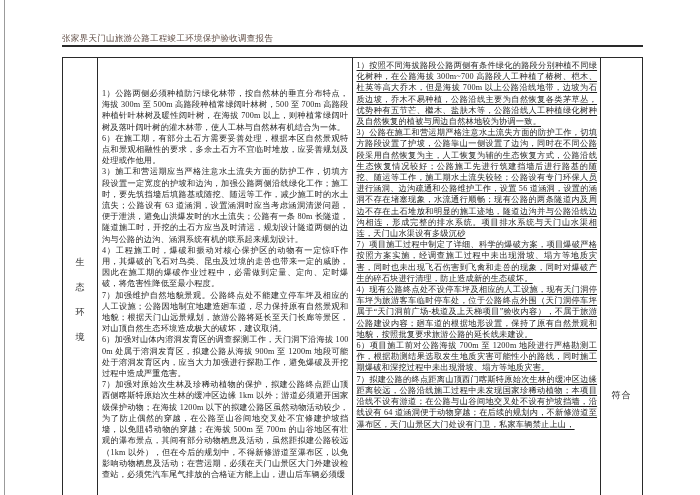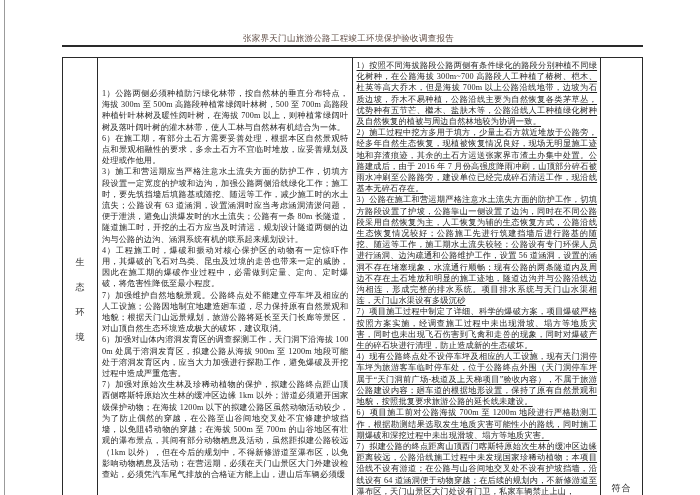--- a/index.html
+++ b/index.html
@@ -3,40 +3,40 @@
 <meta charset="utf-8">
 <style>
   html,body{margin:0;padding:0;}
   .page{
     position:relative;width:700px;height:495px;background:#ffffff;overflow:hidden;
     font-family:"Liberation Serif","DejaVu Serif",serif;color:#1f1f1f;
   }
   .scan-edge{position:absolute;left:4px;top:0;bottom:0;width:1px;background:#9b9b9b;}
   .page-header{
     position:absolute;left:62px;top:31px;width:581px;height:16px;box-sizing:border-box;
-    border-bottom:2px solid #2a2a2a;text-align:center;padding-right:8px;
+    border-bottom:2px solid #2a2a2a;text-align:left;padding-right:8px;
     font-size:8.5px;letter-spacing:0.3px;color:#5f4c44;line-height:14px;white-space:nowrap;
   }
   .doc-table{
     position:absolute;left:62px;top:57px;width:581px;height:438px;box-sizing:border-box;
     border:1px solid #2a2a2a;border-bottom:none;display:flex;background:#fff;
   }
   .col{box-sizing:border-box;height:100%;overflow:hidden;}
   .col-rowlabel{
     width:35px;border-right:1px solid #2a2a2a;display:flex;flex-direction:column;
     align-items:center;padding-top:198px;gap:12px;font-size:9px;color:#2a2a2a;
   }
   .col-req{
     width:255px;border-right:1px solid #2a2a2a;padding:30px 3px 8px 4px;
   }
   .col-find{
     width:249px;border-right:1px solid #2a2a2a;padding:2px 3px 0 4px;
   }
   .col-result{
-    width:41px;display:flex;justify-content:center;align-items:flex-end;
+    width:41px;display:flex;justify-content:center;align-items:center;
     padding-top:238px;font-size:9px;letter-spacing:1px;color:#2a2a2a;
   }
   .coltext p{
     margin:0;font-size:8.2px;line-height:11.2px;letter-spacing:0.2px;
     text-align:justify;word-break:break-all;color:#1f1f1f;
   }
   .col-find p{
     text-decoration:underline;
     text-decoration-thickness:0.8px;
     text-underline-offset:1.5px;
@@ -65,21 +65,20 @@
       <p>6）在施工期，有部分土石方需要妥善处理，根据本区自然景观特点和景观相融性的要求，多余土石方不宜临时堆放，应妥善规划及处理或作他用。</p>
       <p>3）施工和营运期应当严格注意水土流失方面的防护工作，切填方段设置一定宽度的护坡和边沟，加强公路两侧沿线绿化工作；施工时，要先筑挡墙后填路基或随挖、随运等工作，减少施工时的水土流失；公路设有 63 道涵洞，设置涵洞时应当考虑涵洞清淤问题，便于泄洪，避免山洪爆发时的水土流失；公路有一条 80m 长隧道，隧道施工时，开挖的土石方应当及时清运，规划设计隧道两侧的边沟与公路的边沟、涵洞系统有机的联系起来规划设计。</p>
       <p>4）工程施工时，爆破和振动对核心保护区的动物有一定惊吓作用，其爆破的飞石对鸟类、昆虫及过境的走兽也带来一定的威胁，因此在施工期的爆破作业过程中，必需做到定量、定向、定时爆破，将危害性降低至最小程度。</p>
       <p>7）加强维护自然地貌景观。公路终点处不能建立停车坪及相应的人工设施；公路因地制宜地建造廻车道，尽力保持原有自然景观和地貌；根据天门山远景规划，旅游公路将延长至天门长廊等景区，对山顶自然生态环境造成极大的破坏，建议取消。</p>
       <p>6）加强对山体内溶洞发育区的调查探测工作，天门洞下沿海拔 1000m 处属于溶洞发育区，拟建公路从海拔 900m 至 1200m 地段可能处于溶洞发育区内，应当大力加强进行探勘工作，避免爆破及开挖过程中造成严重危害。</p>
       <p>7）加强对原始次生林及珍稀动植物的保护，拟建公路终点距山顶西侧喀斯特原始次生林的缓冲区边缘 1km 以外；游道必须避开国家级保护动物；在海拔 1200m 以下的拟建公路区虽然动物活动较少，为了防止偶然的穿越，在公路至山谷间地交叉处不宜修建护坡挡墙，以免阻碍动物的穿越；在海拔 500m 至 700m 的山谷地区有壮观的瀑布景点，其间有部分动物栖息及活动，虽然距拟建公路较远（1km 以外），但在今后的规划中，不得新修游道至瀑布区，以免影响动物栖息及活动；在营运期，必须在天门山景区大门外建设检查站，必须凭汽车尾气排放的合格证方能上山，进山后车辆必须缓</p>
     </div>
 
     <div class="col col-find coltext">
       <p>1）按照不同海拔路段公路两侧有条件绿化的路段分别种植不同绿化树种，在公路海拔 300m~700 高路段人工种植了椿树、桤木、杜英等高大乔木，但是海拔 700m 以上公路沿线地带，边坡为石质边坡，乔木不易种植，公路沿线主要为自然恢复各类茅草丛，优势种有五节芒、檵木、盐肤木等，公路沿线人工种植绿化树种及自然恢复的植被与周边自然林地较为协调一致。</p>
-      <p>2）施工过程中挖方多用于填方，少量土石方就近堆放于公路旁，经多年自然生态恢复，现植被恢复情况良好，现场无明显施工迹地和弃渣痕迹，其余的土石方运送张家界市渣土办集中处置。公路建成后，由于 2016 年 7 月份高强度降雨冲刷，山顶部分碎石被雨水冲刷至公路路旁，建设单位已经完成碎石清运工作，现沿线基本无碎石存在。</p>
       <p>3）公路在施工和营运期严格注意水土流失方面的防护工作，切填方路段设置了护坡，公路靠山一侧设置了边沟，同时在不同公路段采用自然恢复为主，人工恢复为辅的生态恢复方式，公路沿线生态恢复情况较好；公路施工先进行筑建挡墙后进行路基的随挖、随运等工作，施工期水土流失较轻；公路设有专门环保人员进行涵洞、边沟疏通和公路维护工作，设置 56 道涵洞，设置的涵洞不存在堵塞现象，水流通行顺畅；现有公路的两条隧道内及周边不存在土石堆放和明显的施工迹地，隧道边沟并与公路沿线边沟相连，形成完整的排水系统。项目排水系统与天门山水渠相连，天门山水渠设有多级沉砂</p>
       <p>7）项目施工过程中制定了详细、科学的爆破方案，项目爆破严格按照方案实施，经调查施工过程中未出现滑坡、塌方等地质灾害，同时也未出现飞石伤害到飞禽和走兽的现象，同时对爆破产生的碎石块进行清理，防止造成新的生态破坏。</p>
       <p>4）现有公路终点处不设停车坪及相应的人工设施，现有天门洞停车坪为旅游客车临时停车处，位于公路终点外围（天门洞停车坪属于“天门洞前广场-栈道及上天梯项目”验收内容），不属于旅游公路建设内容；廻车道的根据地形设置，保持了原有自然景观和地貌，按照批复要求旅游公路的延长线未建设。</p>
       <p>6）项目施工前对公路海拔 700m 至 1200m 地段进行严格勘测工作，根据勘测结果选取发生地质灾害可能性小的路线，同时施工期爆破和深挖过程中未出现滑坡、塌方等地质灾害。</p>
       <p>7）拟建公路的终点距离山顶西门喀斯特原始次生林的缓冲区边缘距离较远，公路沿线施工过程中未发现国家珍稀动植物；本项目沿线不设有游道；在公路与山谷间地交叉处不设有护坡挡墙，沿线设有 64 道涵洞便于动物穿越；在后续的规划内，不新修游道至瀑布区，天门山景区大门处设有门卫，私家车辆禁止上山，</p>
     </div>
 
     <div class="col col-result">
       <span>符合</span>
     </div>

